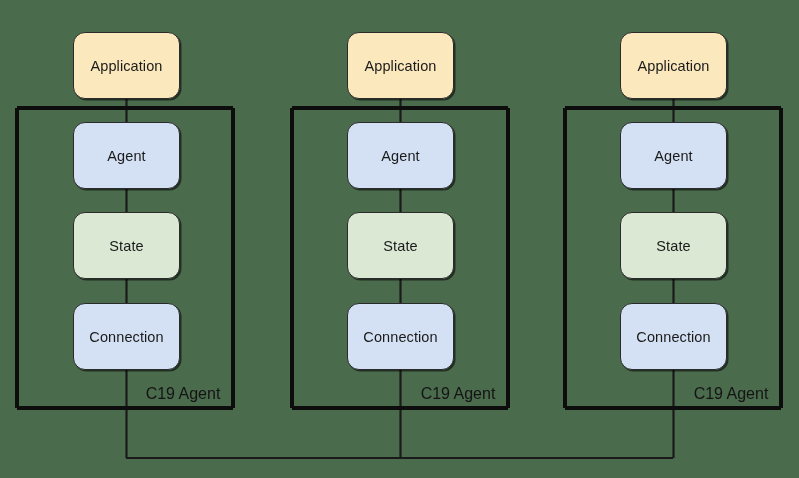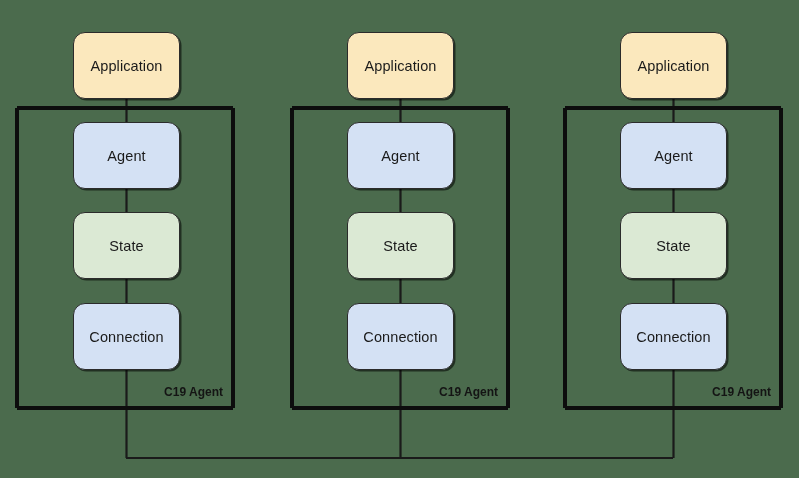--- a/index.html
+++ b/index.html
@@ -35,25 +35,25 @@
     align-items: center;
     justify-content: center;
     font-size: 14.5px;
     color: #1a1a1a;
     letter-spacing: 0.1px;
     box-shadow: 1.5px 1.5px 0 rgba(0,0,0,0.55);
     white-space: nowrap;
   }
   .group-label {
     position: absolute;
-    font-size: 12px;
-    font-weight: bold;
+    font-size: 16px;
+    font-weight: normal;
     color: #141414;
     white-space: nowrap;
-    text-align: right;
+    text-align: center;
   }
 </style>
 </head>
 <body>
 
 <div id="canvas">
 
   <svg class="layer">
     <g id="lines" stroke="#1a1a1a" fill="none">
         <line x1="126.5" y1="99" x2="126.5" y2="122" stroke-width="2.2"></line>

